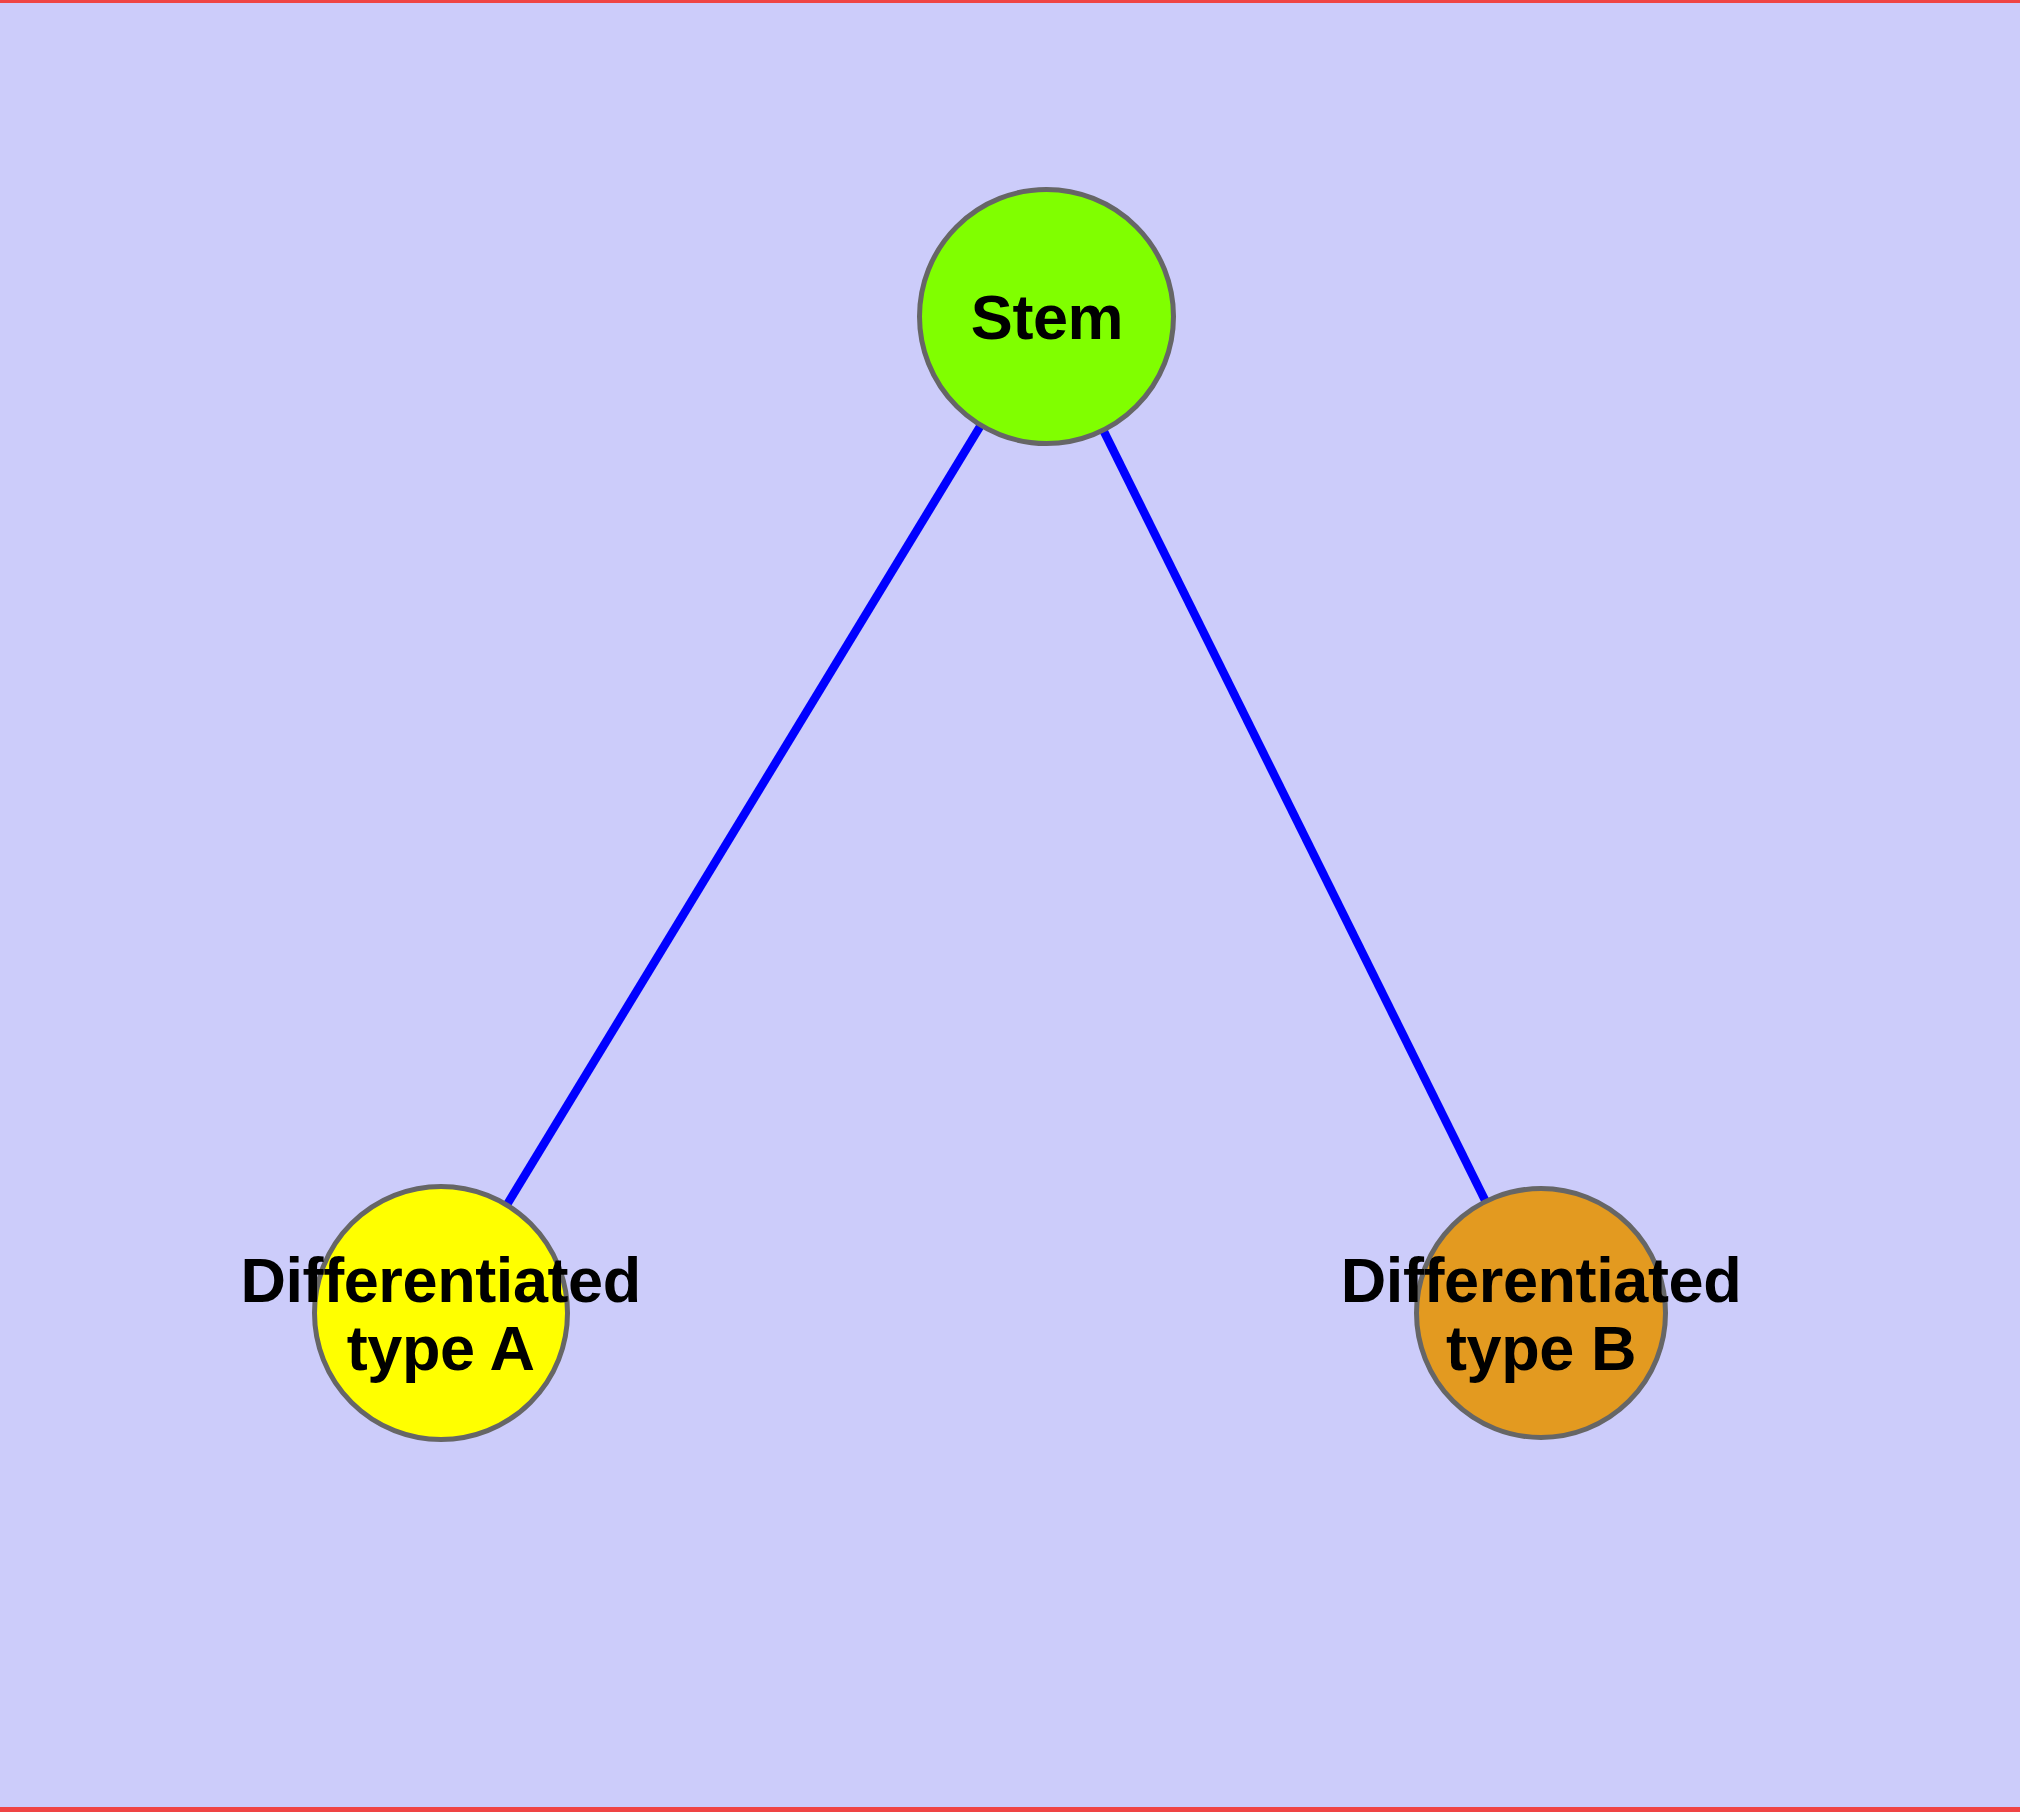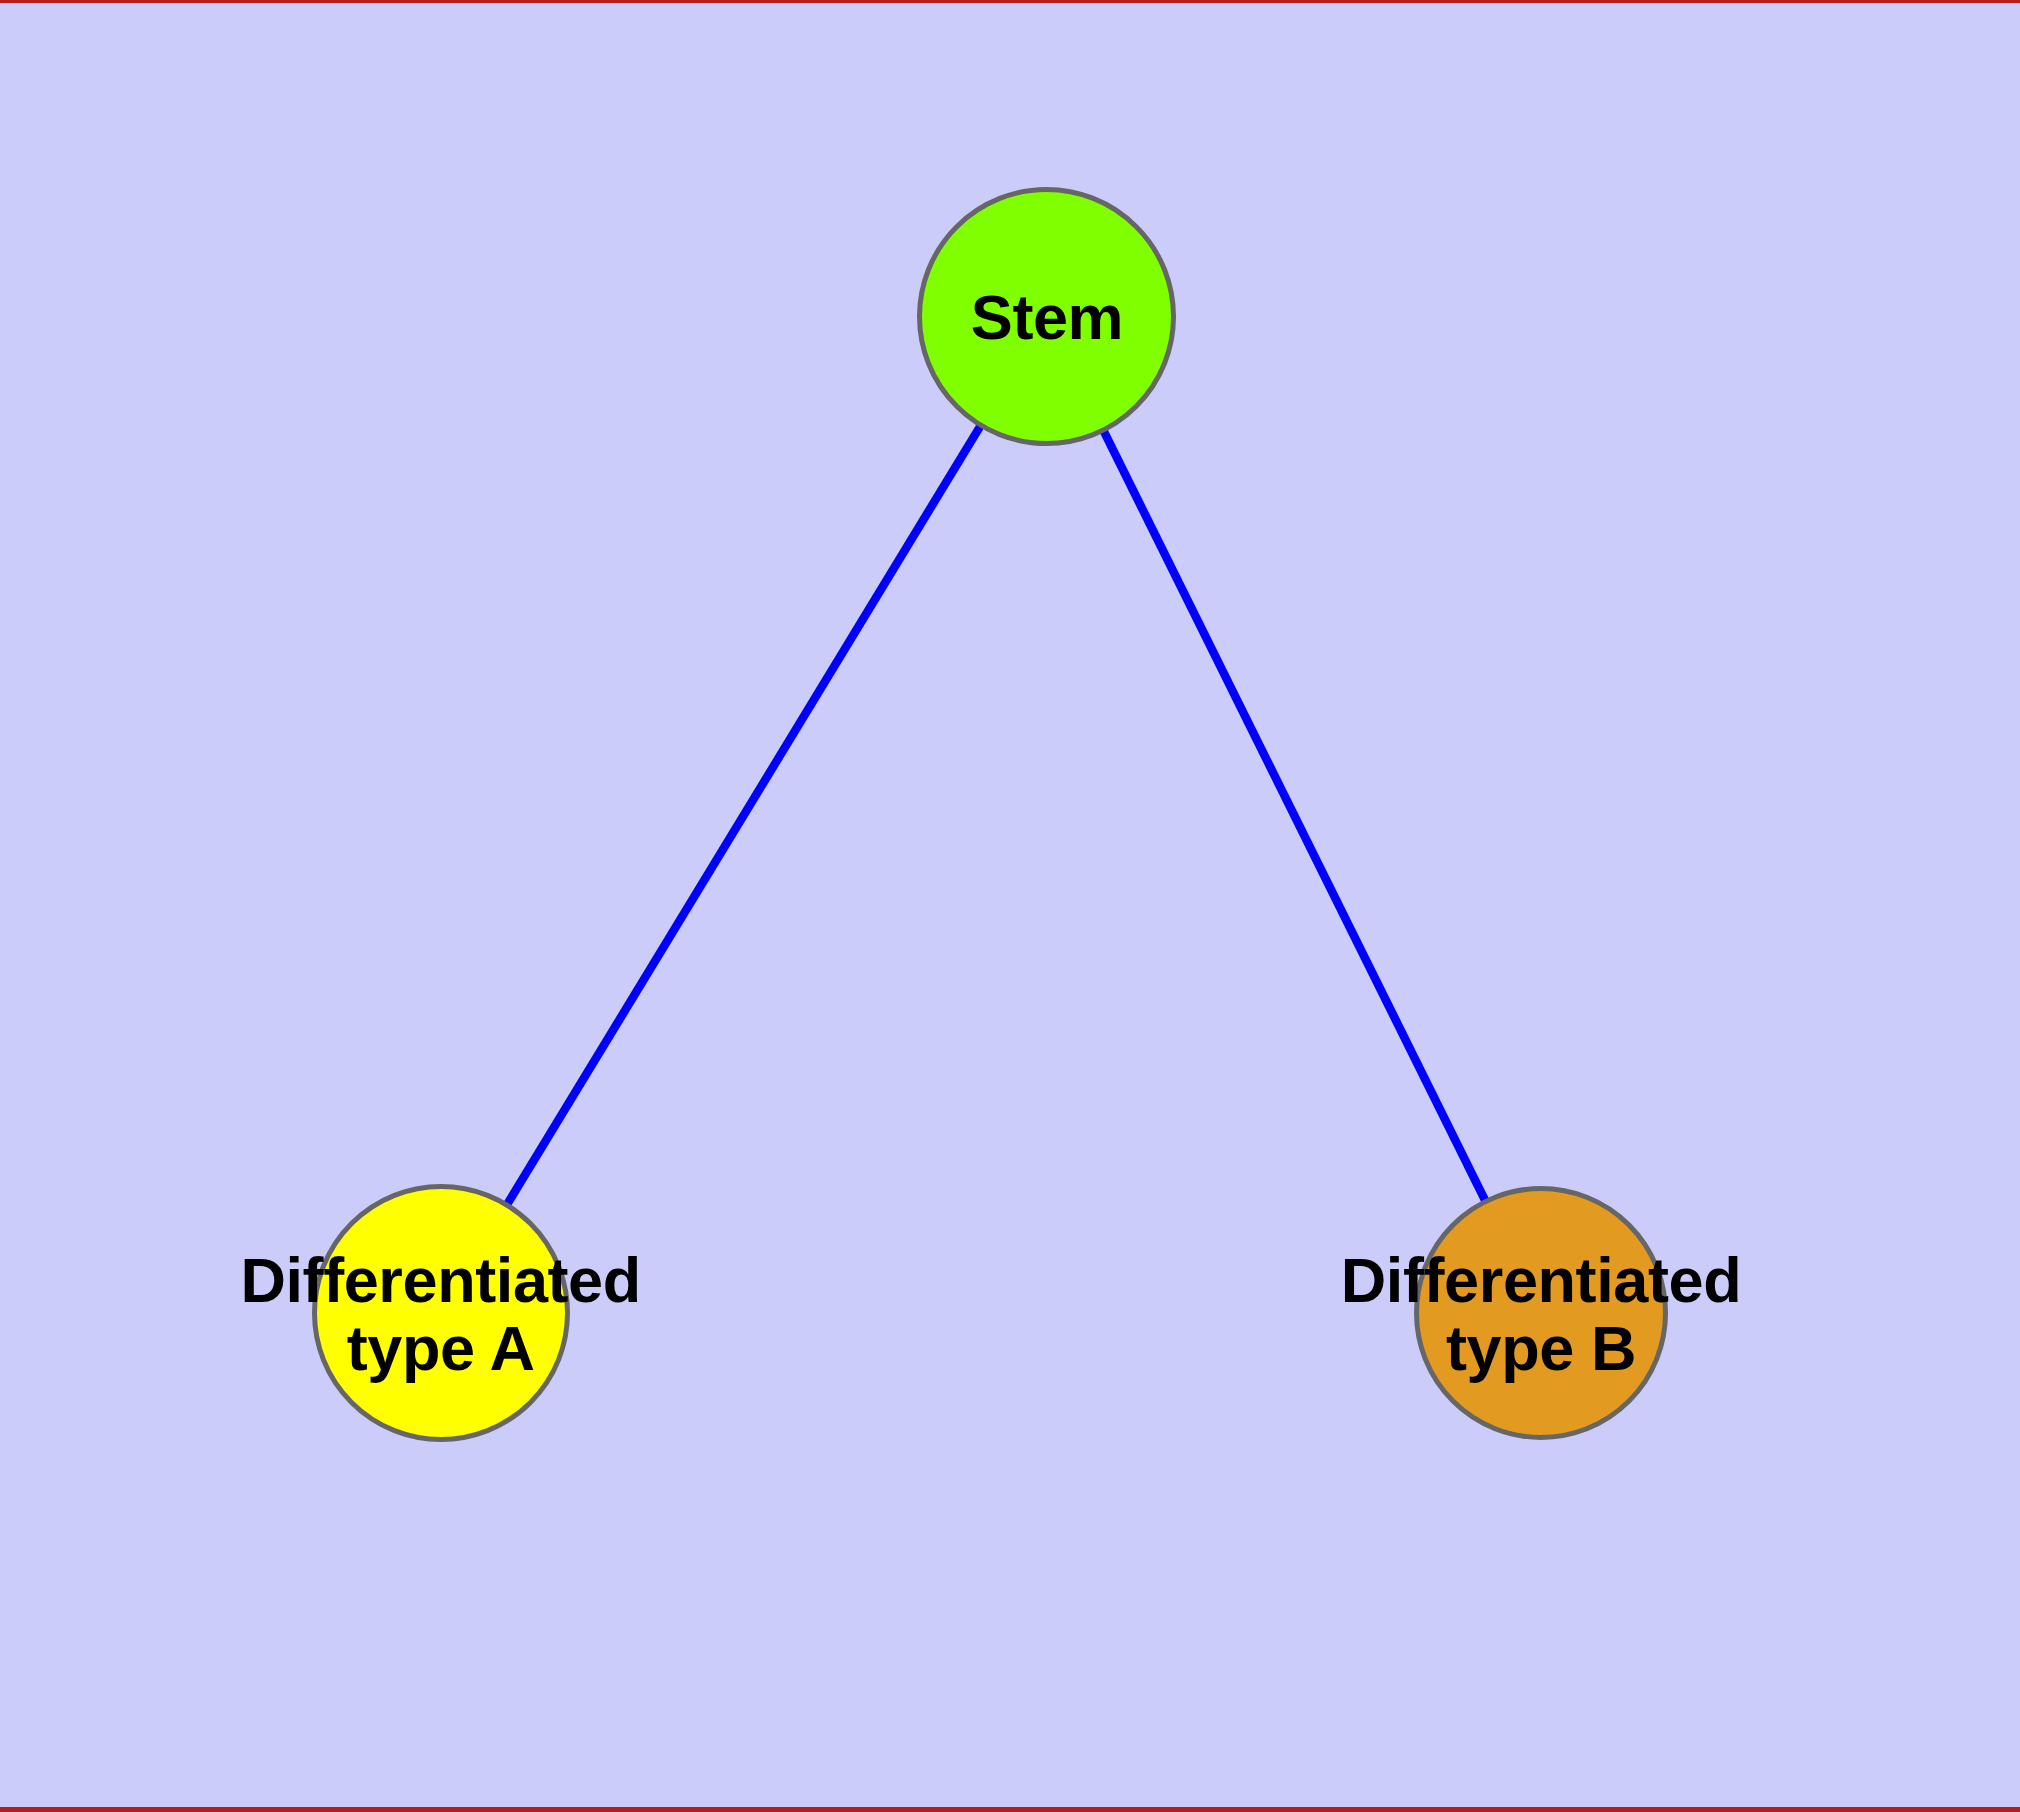--- a/index.html
+++ b/index.html
@@ -56,21 +56,21 @@
     color: #000000;
     white-space: pre;
     line-height: 1.08;
     letter-spacing: -0.4px;
     pointer-events: none;
   }
 </style>
 </head>
 <body style="width: 2021px; height: 1812px; background: rgb(255, 255, 255);">
 
-<div id="graph-canvas" style="width: 2021px; height: 1812px; background: #b91c1c;">
+<div id="graph-canvas" style="width: 2021px; height: 1812px; background: #ef4444;">
   <div id="graph-plot" style="top: 3.4px; width: 2021px; height: 1804px; background: rgb(204, 204, 250);">
 
     <svg id="edge-layer" viewBox="0 0 2384 2129" width="2021" height="1804" xmlns="http://www.w3.org/2000/svg">
       <line id="edge-stem-to-a" x1="1157.5931705269682" y1="497.3152887556439" x2="596.887320550394" y2="1419.5391762695617" stroke="#0000ff" stroke-width="10" stroke-linecap="butt"></line>
       <line id="edge-stem-to-b" x1="1301.180371233671" y1="503.4959117852435" x2="1753.152119462309" y2="1415.191925364795" stroke="#0000ff" stroke-width="10" stroke-linecap="butt"></line>
     </svg>
 
     <div id="node-layer">
 
       <div class="graph-node" id="node-stem" style="left: 917px; top: 184px; width: 259px; height: 259px; background: rgb(128, 255, 0); border-color: rgb(102, 102, 102); border-width: 5.1px;"></div>

